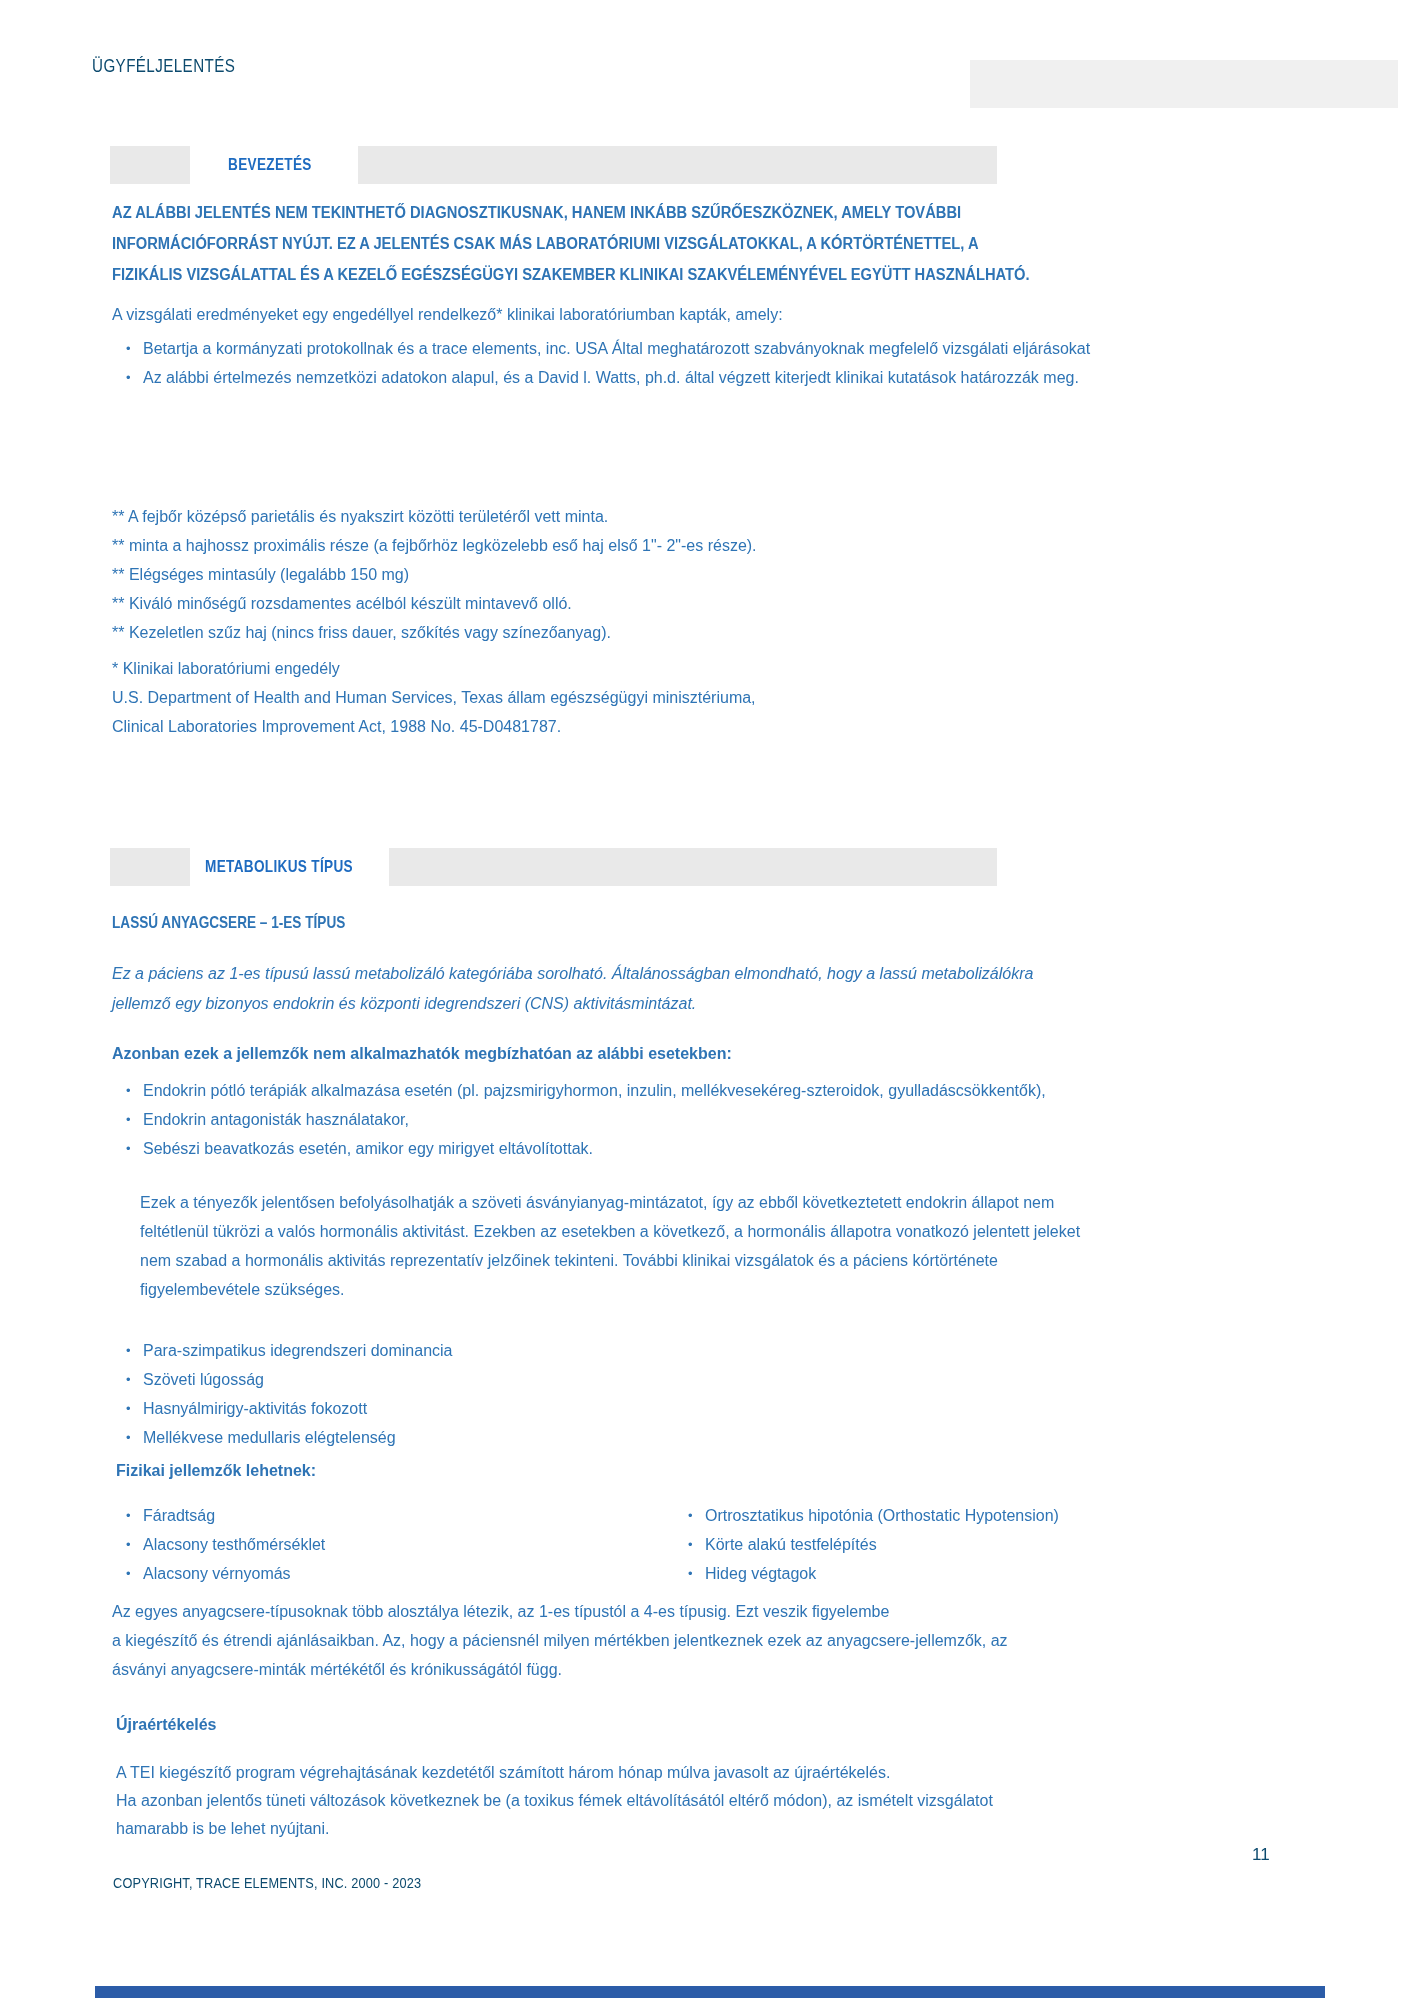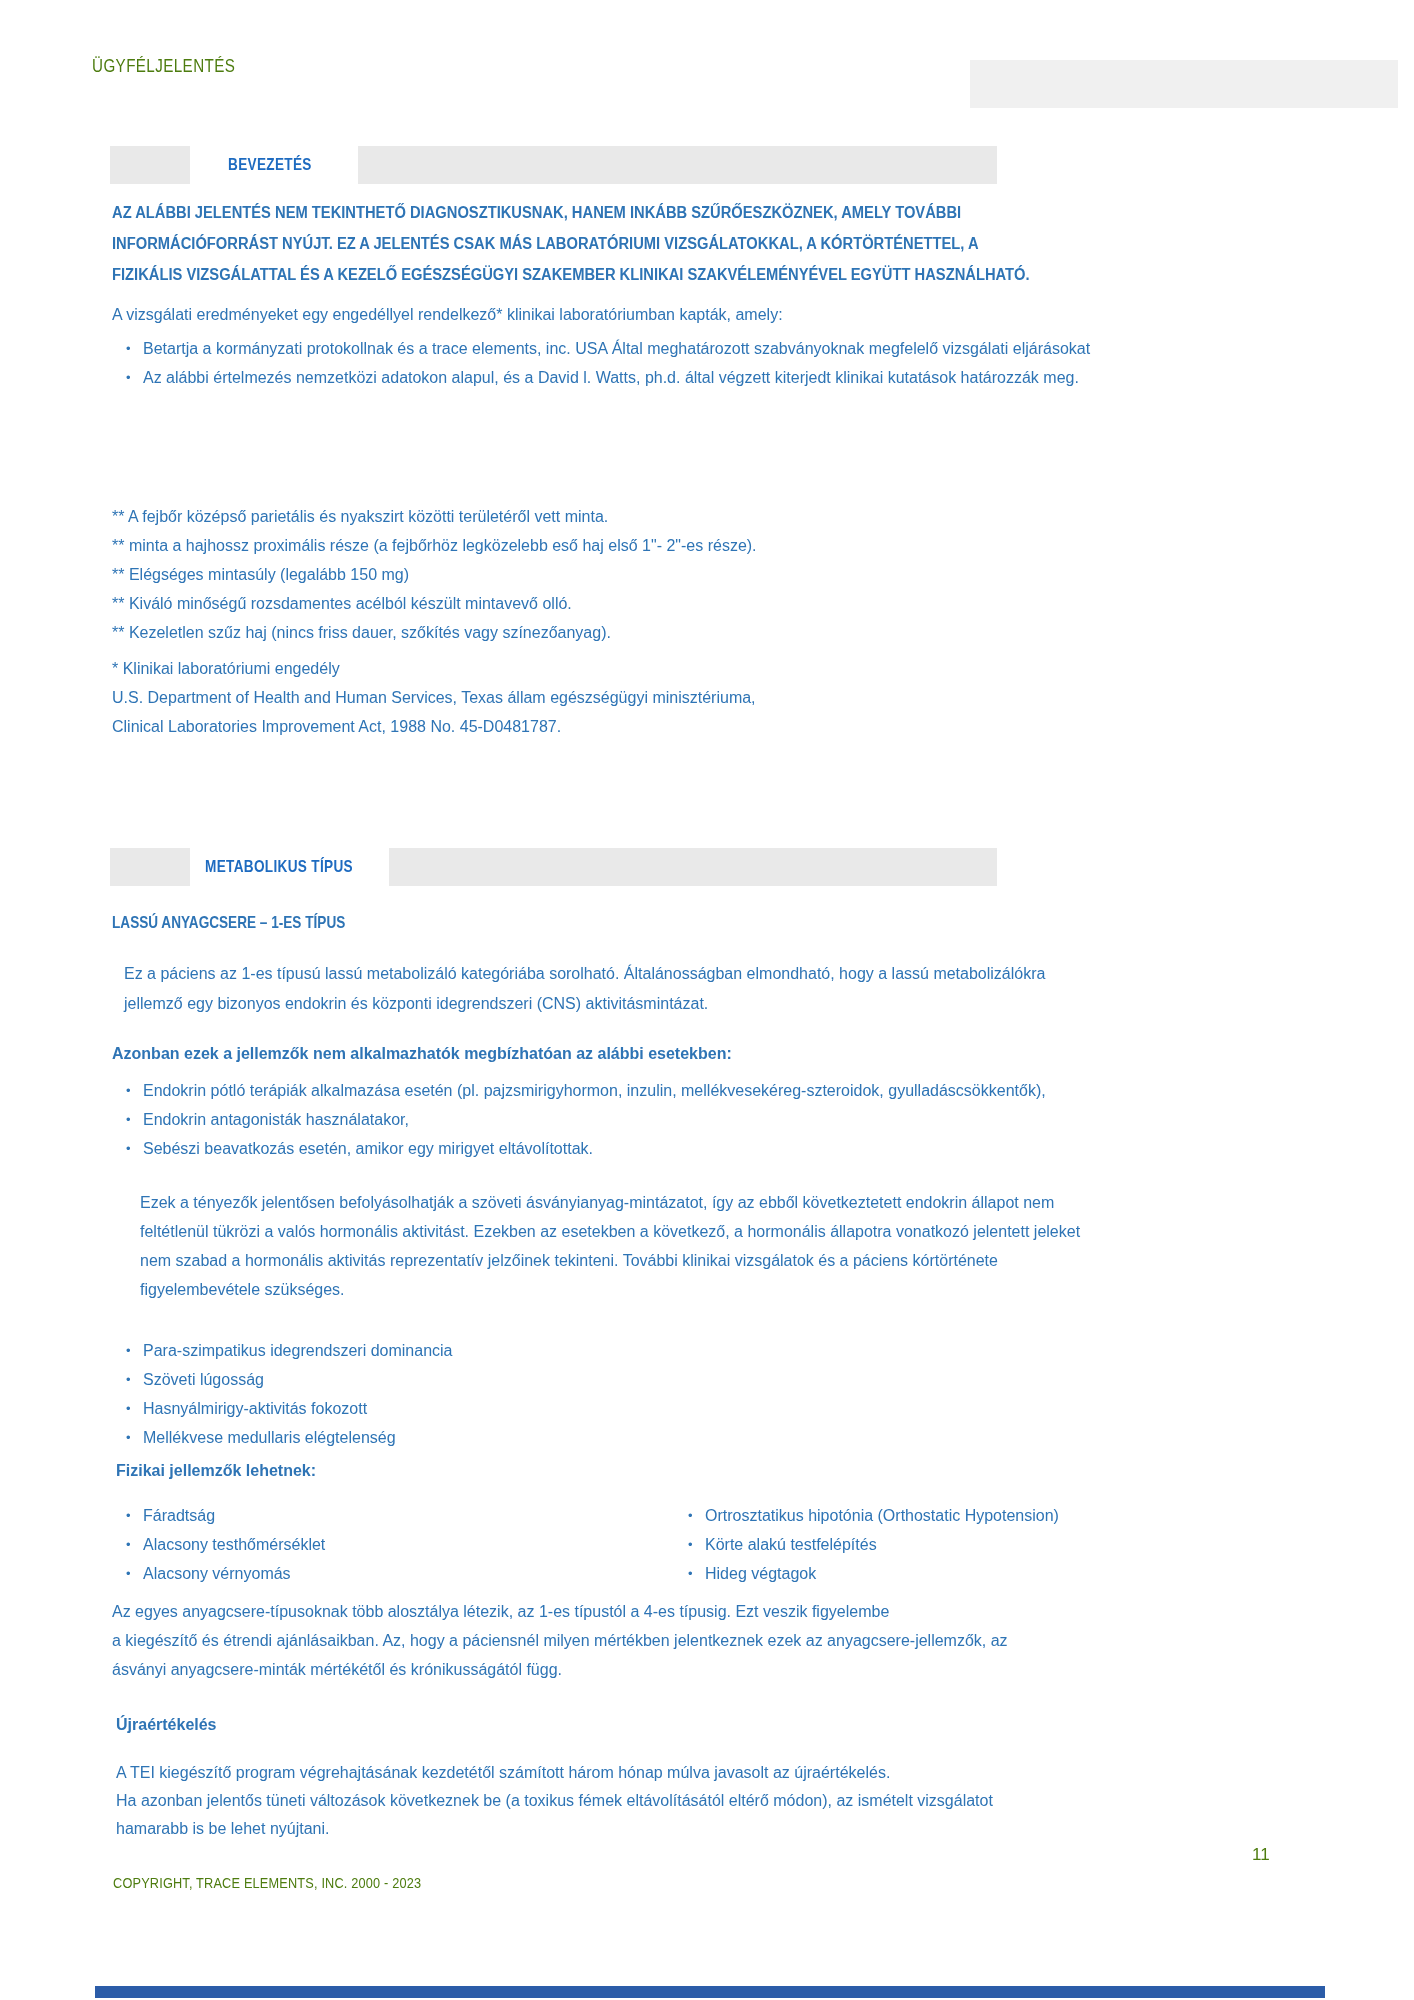--- a/index.html
+++ b/index.html
@@ -1,19 +1,19 @@
 <!DOCTYPE html>
 <html><head>
 <meta charset="utf-8">
 <style>
   html,body{margin:0;padding:0;background:#fff;}
   .page{position:relative;width:1414px;height:2000px;background:#ffffff;
         font-family:"Liberation Sans",sans-serif;overflow:hidden;color:#2e74b5;}
   .abs{position:absolute;}
-  .black{color:#4d7c0f;}
+  .black{color:#0c4a6e;}
   .hblue{color:#1e6bc0;}
   .b{font-weight:bold;}
   .line{white-space:nowrap;}
   .cond80{transform:scaleX(0.80);transform-origin:left center;display:inline-block;}
   .cond92{transform:scaleX(0.92);transform-origin:left top;}
   .doc-title{font-size:19px;letter-spacing:0.5px;}
   .hdr-box{background:#f0f0f0;}
   .sect-row{height:54px;}
   .sect-box{position:absolute;top:0;height:38px;background:#e9e9e9;}
   .sect-label{position:absolute;top:0;line-height:38px;font-size:17px;font-weight:bold;
@@ -76,21 +76,21 @@
     <div class="sect-label hblue" style="left:205px;">
       <span class="cond80">METABOLIKUS TÍPUS</span>
     </div>
     <div class="sect-box" style="left:389px;width:608px;"></div>
   </div>
 
   <div class="abs b" style="left:112px;top:913px;font-size:17px;white-space:nowrap;">
     <span class="cond80">LASSÚ ANYAGCSERE – 1-ES TÍPUS</span>
   </div>
 
-  <div class="abs para" style="left:124px;top:959px;line-height:30px;">
+  <div class="abs para" style="left:112px;top:959px;line-height:30px;font-style:italic;">
     <div class="line">Ez a páciens az 1-es típusú lassú metabolizáló kategóriába sorolható. Általánosságban elmondható, hogy a lassú metabolizálókra</div>
     <div class="line">jellemző egy bizonyos endokrin és központi idegrendszeri (CNS) aktivitásmintázat.</div>
   </div>
 
   <div class="abs para b line" style="left:112px;top:1045px;">Azonban ezek a jellemzők nem alkalmazhatók megbízhatóan az alábbi esetekben:</div>
   <div class="abs para" style="left:126px;top:1076px;line-height:29px;">
     <div class="bullet"><span>Endokrin pótló terápiák alkalmazása esetén (pl. pajzsmirigyhormon, inzulin, mellékvesekéreg-szteroidok, gyulladáscsökkentők),</span></div>
     <div class="bullet"><span>Endokrin antagonisták használatakor,</span></div>
     <div class="bullet"><span>Sebészi beavatkozás esetén, amikor egy mirigyet eltávolítottak.</span></div>
   </div>

